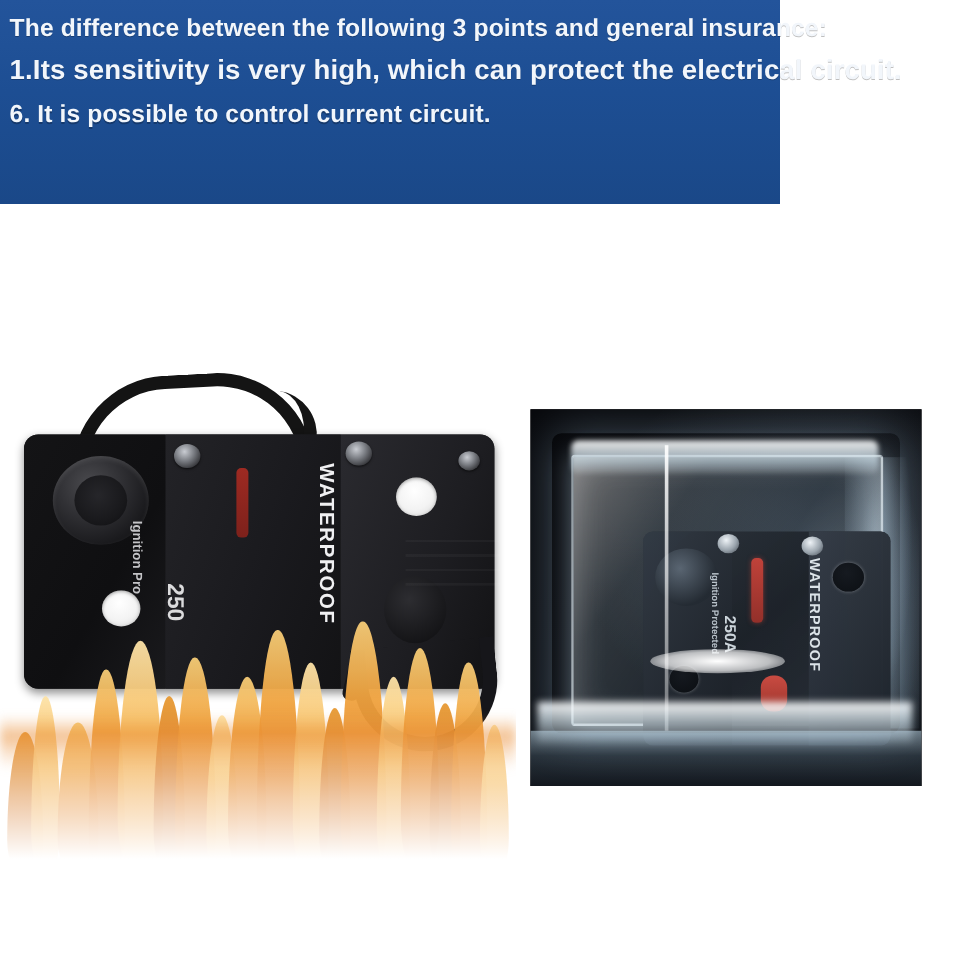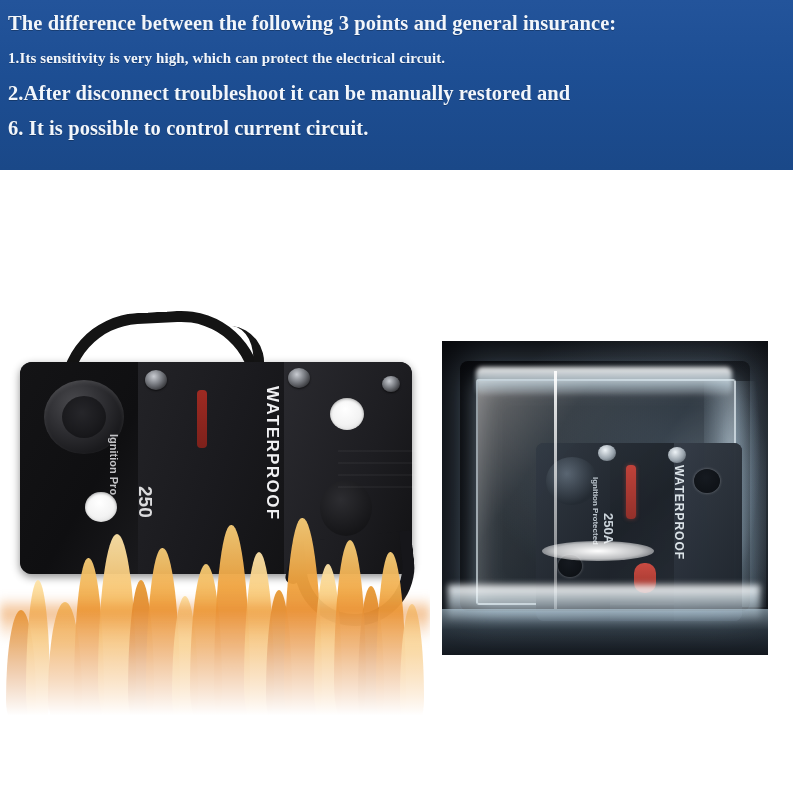--- a/index.html
+++ b/index.html
@@ -5,32 +5,32 @@
 <style>
   html,body{margin:0;padding:0;}
   body{
     width:800px;height:800px;background:#ffffff;overflow:hidden;
     font-family:"Liberation Sans","DejaVu Sans",sans-serif;
   }
   .page{position:relative;width:800px;height:800px;background:#fff;}
 
   
   .banner{
-    position:absolute;left:0;top:0;width:793px;height:170px;
+    position:absolute;left:0;top:0;width:650px;height:170px;
     background:#1d4e93;
     background-image:linear-gradient(180deg,#23549b 0%,#1d4e93 45%,#1a4888 100%);
-    box-sizing:border-box;padding:6px 10px 0 8px;font-family:Liberation Serif, serif;
+    box-sizing:border-box;padding:6px 10px 0 8px;
   }
   .banner-line{
     color:#f2f6fb;font-weight:bold;letter-spacing:.1px;
     text-shadow:0 1px 0 rgba(0,0,0,.25);
     white-space:nowrap;
   }
   .bl1{font-size:20.5px;line-height:31px;margin-top:2px;}
-  .bl2{font-size:15px;line-height:31px;margin-top:4px;}
+  .bl2{font-size:23px;line-height:31px;margin-top:4px;}
   .bl3{font-size:20.5px;line-height:28px;margin-top:5px;}
   .bl3b{font-size:20.5px;line-height:26px;padding-left:26px;}
   .bl4{font-size:20.5px;line-height:31px;margin-top:6px;}
   .banner-edge{
     position:absolute;left:0;top:170px;width:793px;height:3px;background:#ffffff;
   }
 
   
   .title{
     position:absolute;left:0;top:206px;width:800px;text-align:center;
@@ -278,21 +278,20 @@
   }
 </style>
 </head>
 <body>
 
 <div class="page">
 
   <div class="banner">
     <div class="banner-line bl1">The difference between the following 3 points and general insurance:</div>
     <div class="banner-line bl2">1.Its sensitivity is very high, which can protect the electrical circuit.</div>
-    <div class="banner-line bl3">2.After disconnect troubleshoot it can be manually restored and</div>
     <div class="banner-line bl4">6. It is possible to control current circuit.</div>
   </div>
   <div class="banner-edge"></div>
 
 
   <div class="left-photo">
 
     <div class="cable"></div>
     <div class="cable-tail"></div>
 

